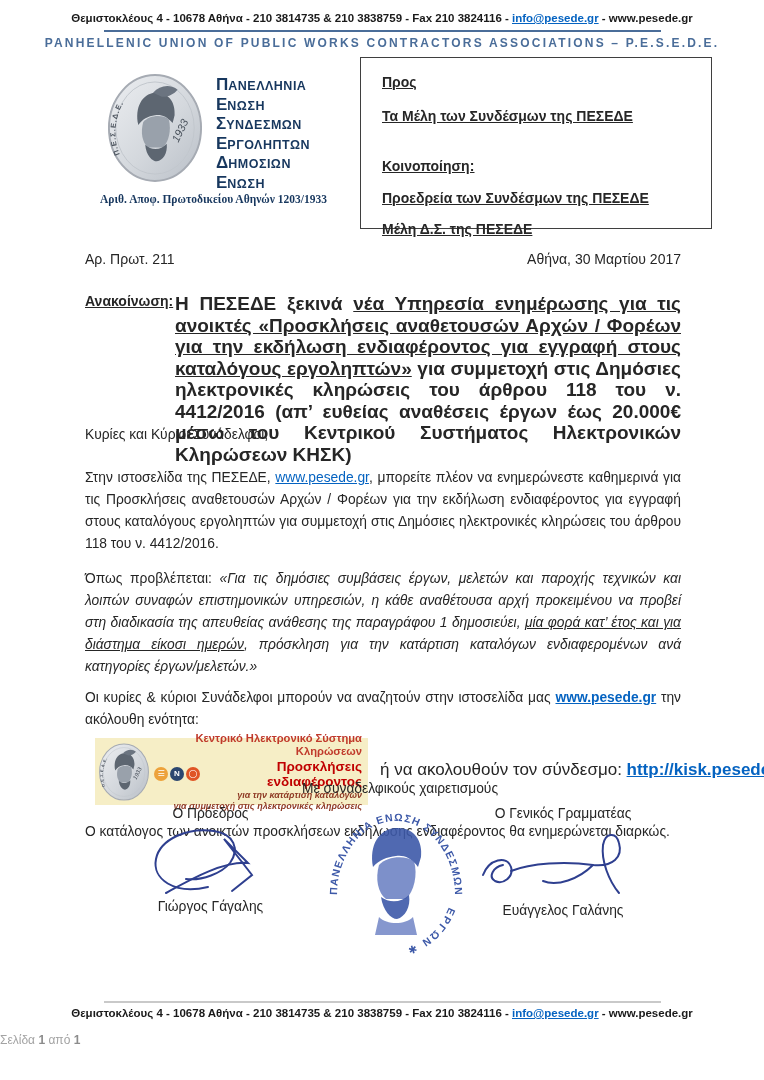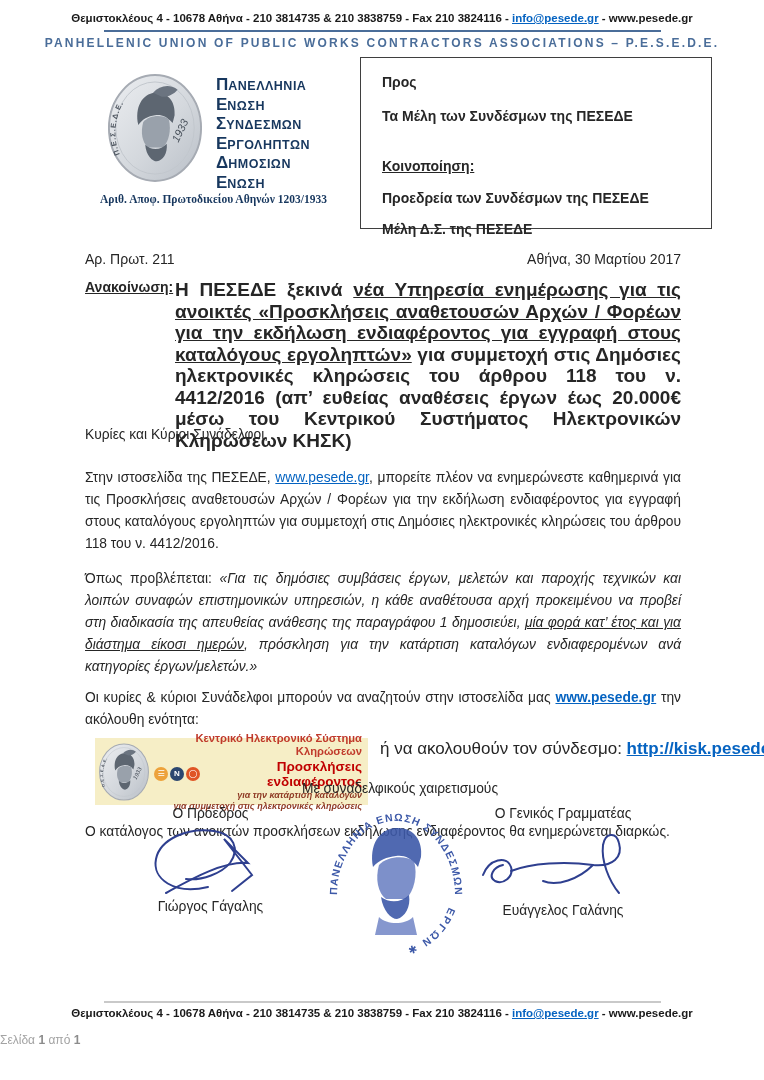--- a/index.html
+++ b/index.html
@@ -21,45 +21,45 @@
   .org-name { position:absolute; left:216px; top:76px; color:#17375e; }
   .org-line { font-weight:bold; line-height:18.5px; white-space:nowrap; }
   .org-line .cap { font-size:17px; }
   .org-line .rest { font-size:12.5px; letter-spacing:.5px; }
   .court-line { position:absolute; left:100px; top:193px;
     font-family:"Liberation Serif","DejaVu Serif",serif;
     font-size:11.5px; font-weight:bold; color:#17375e; }
   
   .rcpt-box { position:absolute; left:360px; top:57px; width:352px; height:172px;
     border:1.5px solid #3f3f3f; padding:16px 10px 0 21px; }
-  .rcpt-box div { font-size:14px; font-weight:bold; line-height:16px; }
+  .rcpt-box div { font-size:14px; font-weight:bold; line-height:16px;text-decoration:underline; }
   .rb-1 { margin-bottom:18px; }
   .rb-2 { margin-bottom:34px; }
   .rb-3 { margin-bottom:16px; }
   .rb-3 span { text-decoration:underline; }
   .rb-4 { margin-bottom:15px; }
   
   .ref-row { position:absolute; top:251px; left:85px; width:596px;
     display:flex; justify-content:space-between; font-size:14px; }
   
-  .ann { position:absolute; top:279px; left:85px; width:596px; display:flex;justify-content:flex-end; }
+  .ann { position:absolute; top:293px; left:85px; width:596px; display:flex;justify-content:flex-end; }
   .ann-label { width:90px; flex:none; font-size:14px; font-weight:bold; }
   .ann-label span { text-decoration:underline; }
   .ann-text { flex:1; font-size:19px; font-weight:bold; text-align:justify; line-height:21.5px; }
   .u { text-decoration:underline; }
   
   .flow { position:absolute; top:424px; left:85px; width:596px; font-size:13.8px; line-height:22px; }
   .flow p { text-align:justify; }
   .salut { margin-bottom:21px; }
   .p1 { margin-bottom:13px; }
   .p2 { margin-bottom:9px; }
   .p2 .q { font-style:italic; }
   .p3 { margin-bottom:7px; }
   
-  .banner-row { display:flex; align-items:flex-start; margin-bottom:16px; margin-left:10px; }
+  .banner-row { display:flex; align-items:center; margin-bottom:16px; margin-left:10px; }
   .banner { width:273px; height:67px; background:#f6eec6; display:flex; align-items:center;
     padding:3px 6px 3px 3px; flex:none; }
   .banner-coin { width:52px; height:60px; flex:none; margin-right:4px; }
   .banner-txt { flex:1; text-align:right; }
   .bt-title { font-size:11.2px; font-weight:bold; color:#c0392b; line-height:13px; }
   .bt-row2 { display:flex; align-items:center; justify-content:flex-end; gap:2px; margin:1px 0; }
   .bt-icons { display:flex; gap:2px; margin-right:4px; }
   .bt-ic { width:14px; height:14px; border-radius:50%; color:#fff; font-size:8px;
     display:flex; align-items:center; justify-content:center; font-weight:bold; }
   .ic1 { background:#eda23b; }

